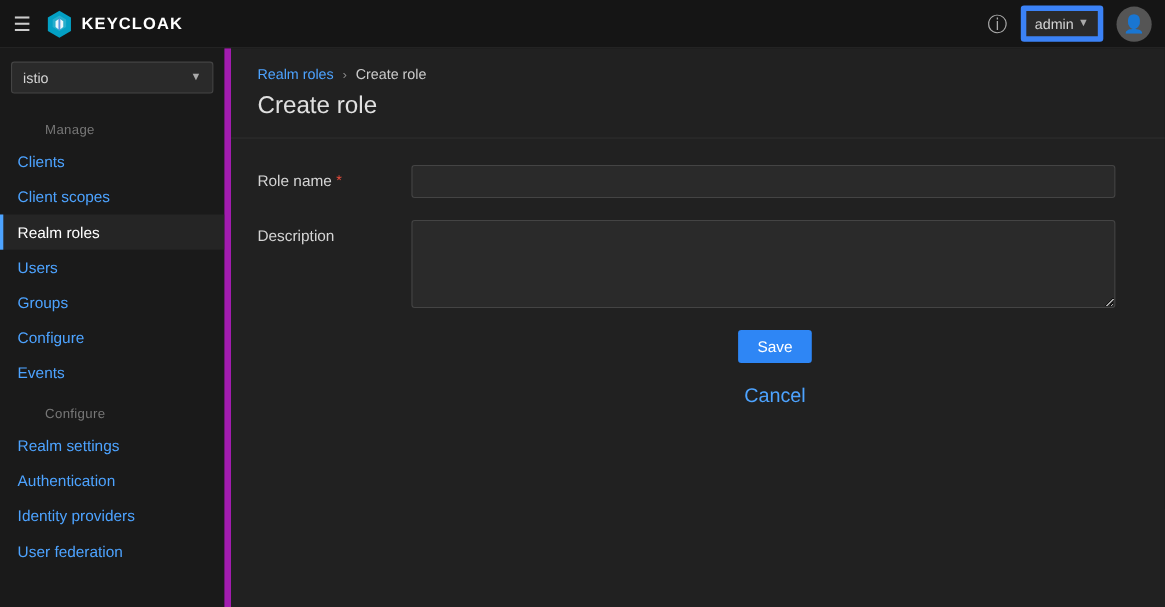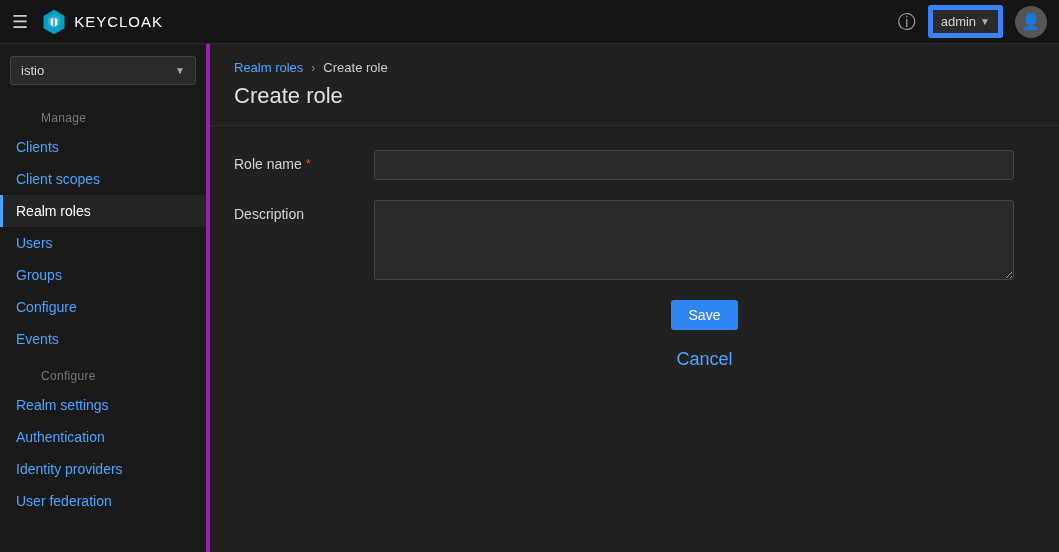--- a/index.html
+++ b/index.html
@@ -38,21 +38,21 @@
       align-items: center;
       gap: 6px;
     }
     .logo-icon {
       width: 28px;
       height: 28px;
     }
     .logo-text {
       color: #fff;
       font-size: 15px;
-      font-weight: 400;
+      font-weight: 700;
       letter-spacing: 1px;
       text-transform: uppercase;
     }
     .navbar-right {
       display: flex;
       align-items: center;
       gap: 12px;
     }
     .help-icon {
       color: #aaa;
@@ -91,21 +91,21 @@
     
     .layout {
       display: flex;
       height: calc(552px - 44px);
     }
 
     
     .sidebar {
       width: 210px;
       background: #1a1a1a;
-      border-right: 4px solid #a21caf;
+      border-right: 6px solid #a21caf;
       overflow-y: auto;
       flex-shrink: 0;
       padding-bottom: 0;
     }
 
     
     .realm-selector {
       margin: 12px 10px;
       background: #2a2a2a;
       border: 1px solid #444;

